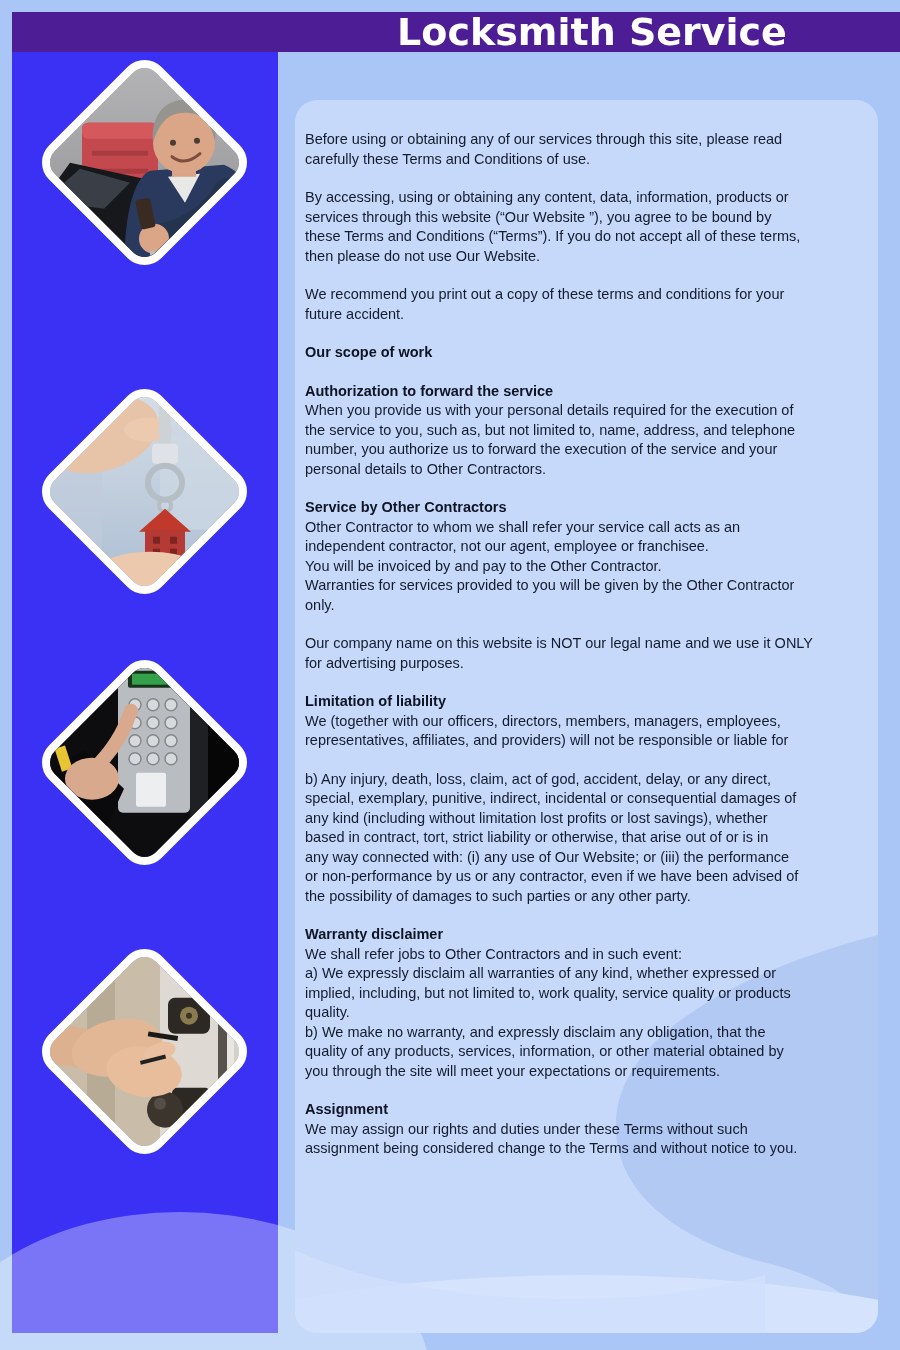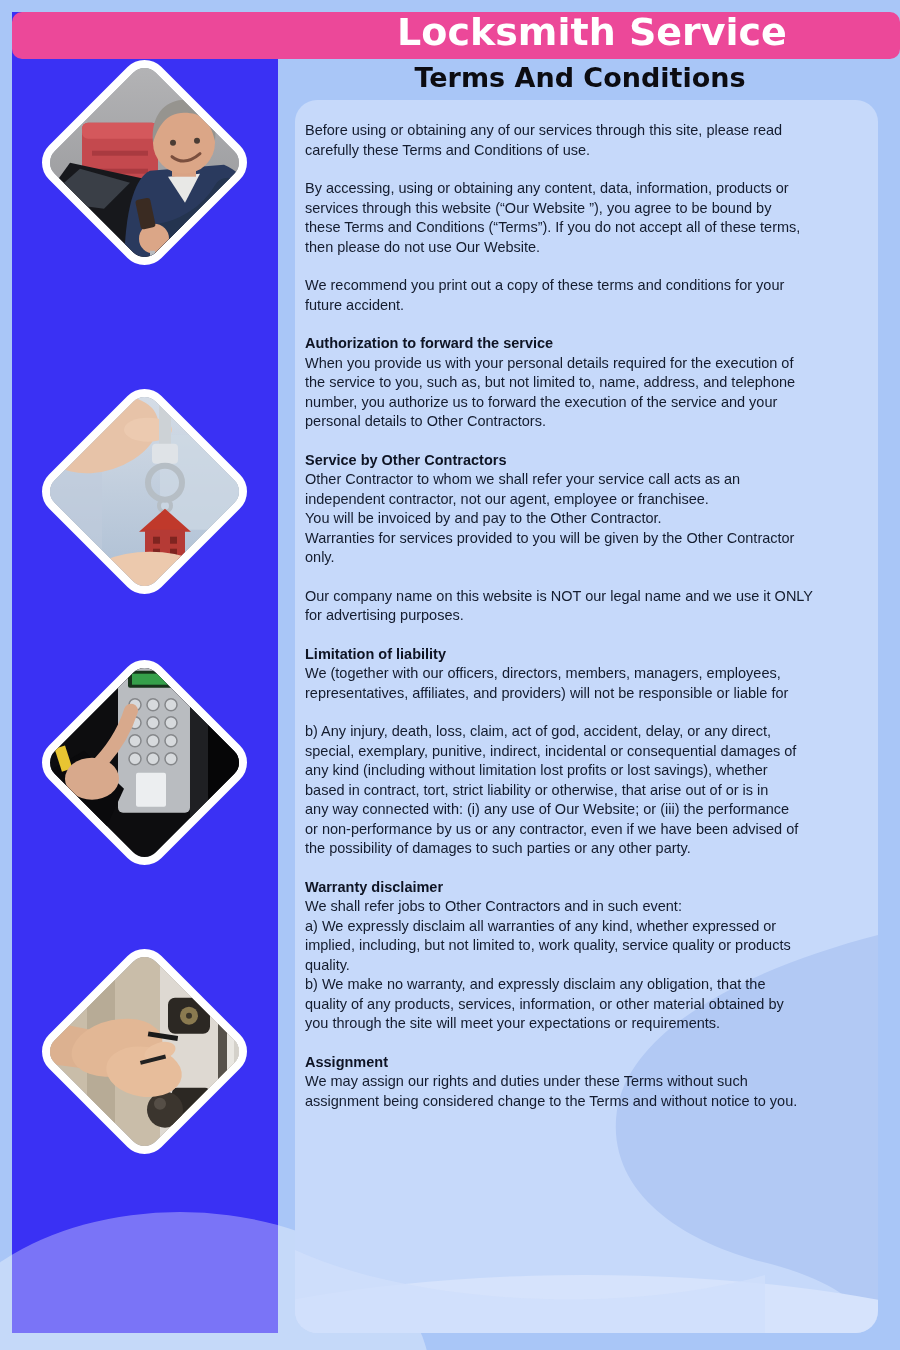--- a/index.html
+++ b/index.html
@@ -1,38 +1,38 @@
 <!DOCTYPE html>
 <html><head>
 <meta charset="utf-8">
 <style>
   html,body{margin:0;padding:0;background:#a9c6f7;}
   .page{position:relative;width:900px;height:1350px;background:#a9c6f7;overflow:hidden;
         font-family:"Liberation Sans",sans-serif;}
   
-  .band{position:absolute;left:12px;top:12px;right:0;height:47px;background:#ec4899;border-radius:10px;}
+  .band{position:absolute;left:12px;top:12px;right:0;height:40px;background:#4c1d95;}
   .band h1{position:absolute;left:285px;width:590px;top:-2px;margin:0;text-align:center;
            font-family:"DejaVu Sans",sans-serif;font-weight:800;font-size:38px;
            color:#ffffff;letter-spacing:0px;}
   
   .left-col{position:absolute;left:12px;top:12px;width:266px;height:1321px;background:#3a31f4;}
   
   .wave-left{position:absolute;left:-70px;top:1212px;width:500px;height:330px;
              background:rgba(255,255,255,0.33);border-radius:50%;}
   
   .tc-head{position:absolute;left:285px;top:62px;width:590px;margin:0;text-align:center;
            font-family:"DejaVu Sans",sans-serif;font-weight:800;font-size:27px;color:#0c0c12;}
   
   .panel{position:absolute;left:295px;top:100px;width:583px;height:1233px;
          background:#c6d9fa;border-radius:22px;overflow:hidden;}
   .panel .decor{position:absolute;left:0;top:0;}
   .terms{position:absolute;left:10px;top:14px;width:567px;
          font-size:14.5px;line-height:19.5px;color:#141c2e;}
   .blk{white-space:pre-line;margin-top:19px;}
-  .blk:first-child{margin-top:7px;}
+  .blk:first-child{margin-top:16px;}
   .blk.h{font-weight:bold;color:#0e1424;}
   .blk.h + .blk.p{margin-top:0;}
   
   .diamond{position:absolute;left:65px;width:159px;height:159px;box-sizing:border-box;
            border:8px solid #ffffff;border-radius:24px;transform:rotate(45deg);
            overflow:hidden;background:#9aa0a8;}
   .d1{top:83px;} .d2{top:412px;} .d3{top:683px;} .d4{top:972px;}
   .photo{position:absolute;left:50%;top:50%;width:225px;height:225px;
          transform:translate(-50%,-50%) rotate(-45deg);}
   .photo svg{display:block;width:225px;height:225px;}
@@ -41,39 +41,39 @@
 <body>
 
 <div class="page">
 
   <div class="left-col"></div>
 
   <div class="band">
     <h1>Locksmith Service</h1>
   </div>
 
-  <h2 class="tc-head">Terms And Conditions</h2>
 
   <div class="wave-left"></div>
 
   <div class="panel">
     <svg class="decor" width="583" height="1233" viewBox="0 0 583 1233">
       <path d="M583 835 C455 868 335 928 322 1010 C310 1092 388 1142 468 1162 C528 1177 568 1200 583 1235 Z" fill="#b2c9f4"></path>
       <ellipse cx="290" cy="1330" rx="540" ry="155" fill="#d6e3fc"></ellipse>
       <path d="M0 1150 C120 1205 330 1215 470 1175 L470 1233 L0 1233 Z" fill="#cfdffb" opacity="0.8"></path>
     </svg>
     <div class="terms">
         <div class="blk p">Before using or obtaining any of our services through this site, please read
 carefully these Terms and Conditions of use.</div>
         <div class="blk p">By accessing, using or obtaining any content, data, information, products or
 services through this website (“Our Website ”), you agree to be bound by
 these Terms and Conditions (“Terms”). If you do not accept all of these terms,
 then please do not use Our Website.</div>
         <div class="blk p">We recommend you print out a copy of these terms and conditions for your
 future accident.</div>
+        <div class="blk h">Our scope of work</div>
         <div class="blk h">Authorization to forward the service</div>
         <div class="blk p">When you provide us with your personal details required for the execution of
 the service to you, such as, but not limited to, name, address, and telephone
 number, you authorize us to forward the execution of the service and your
 personal details to Other Contractors.</div>
         <div class="blk h">Service by Other Contractors</div>
         <div class="blk p">Other Contractor to whom we shall refer your service call acts as an
 independent contractor, not our agent, employee or franchisee.
 You will be invoiced by and pay to the Other Contractor.
 Warranties for services provided to you will be given by the Other Contractor

